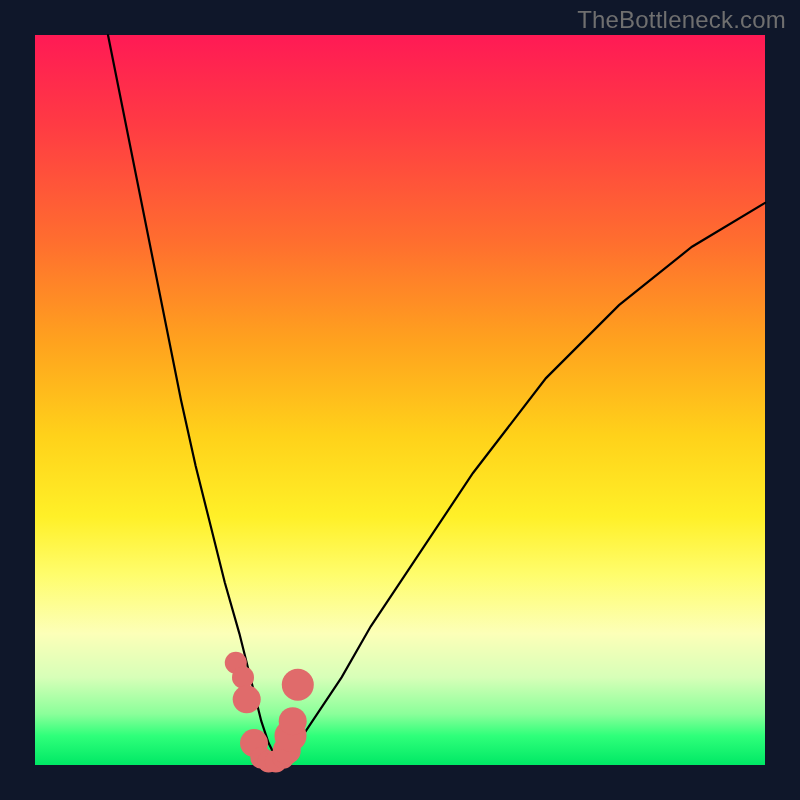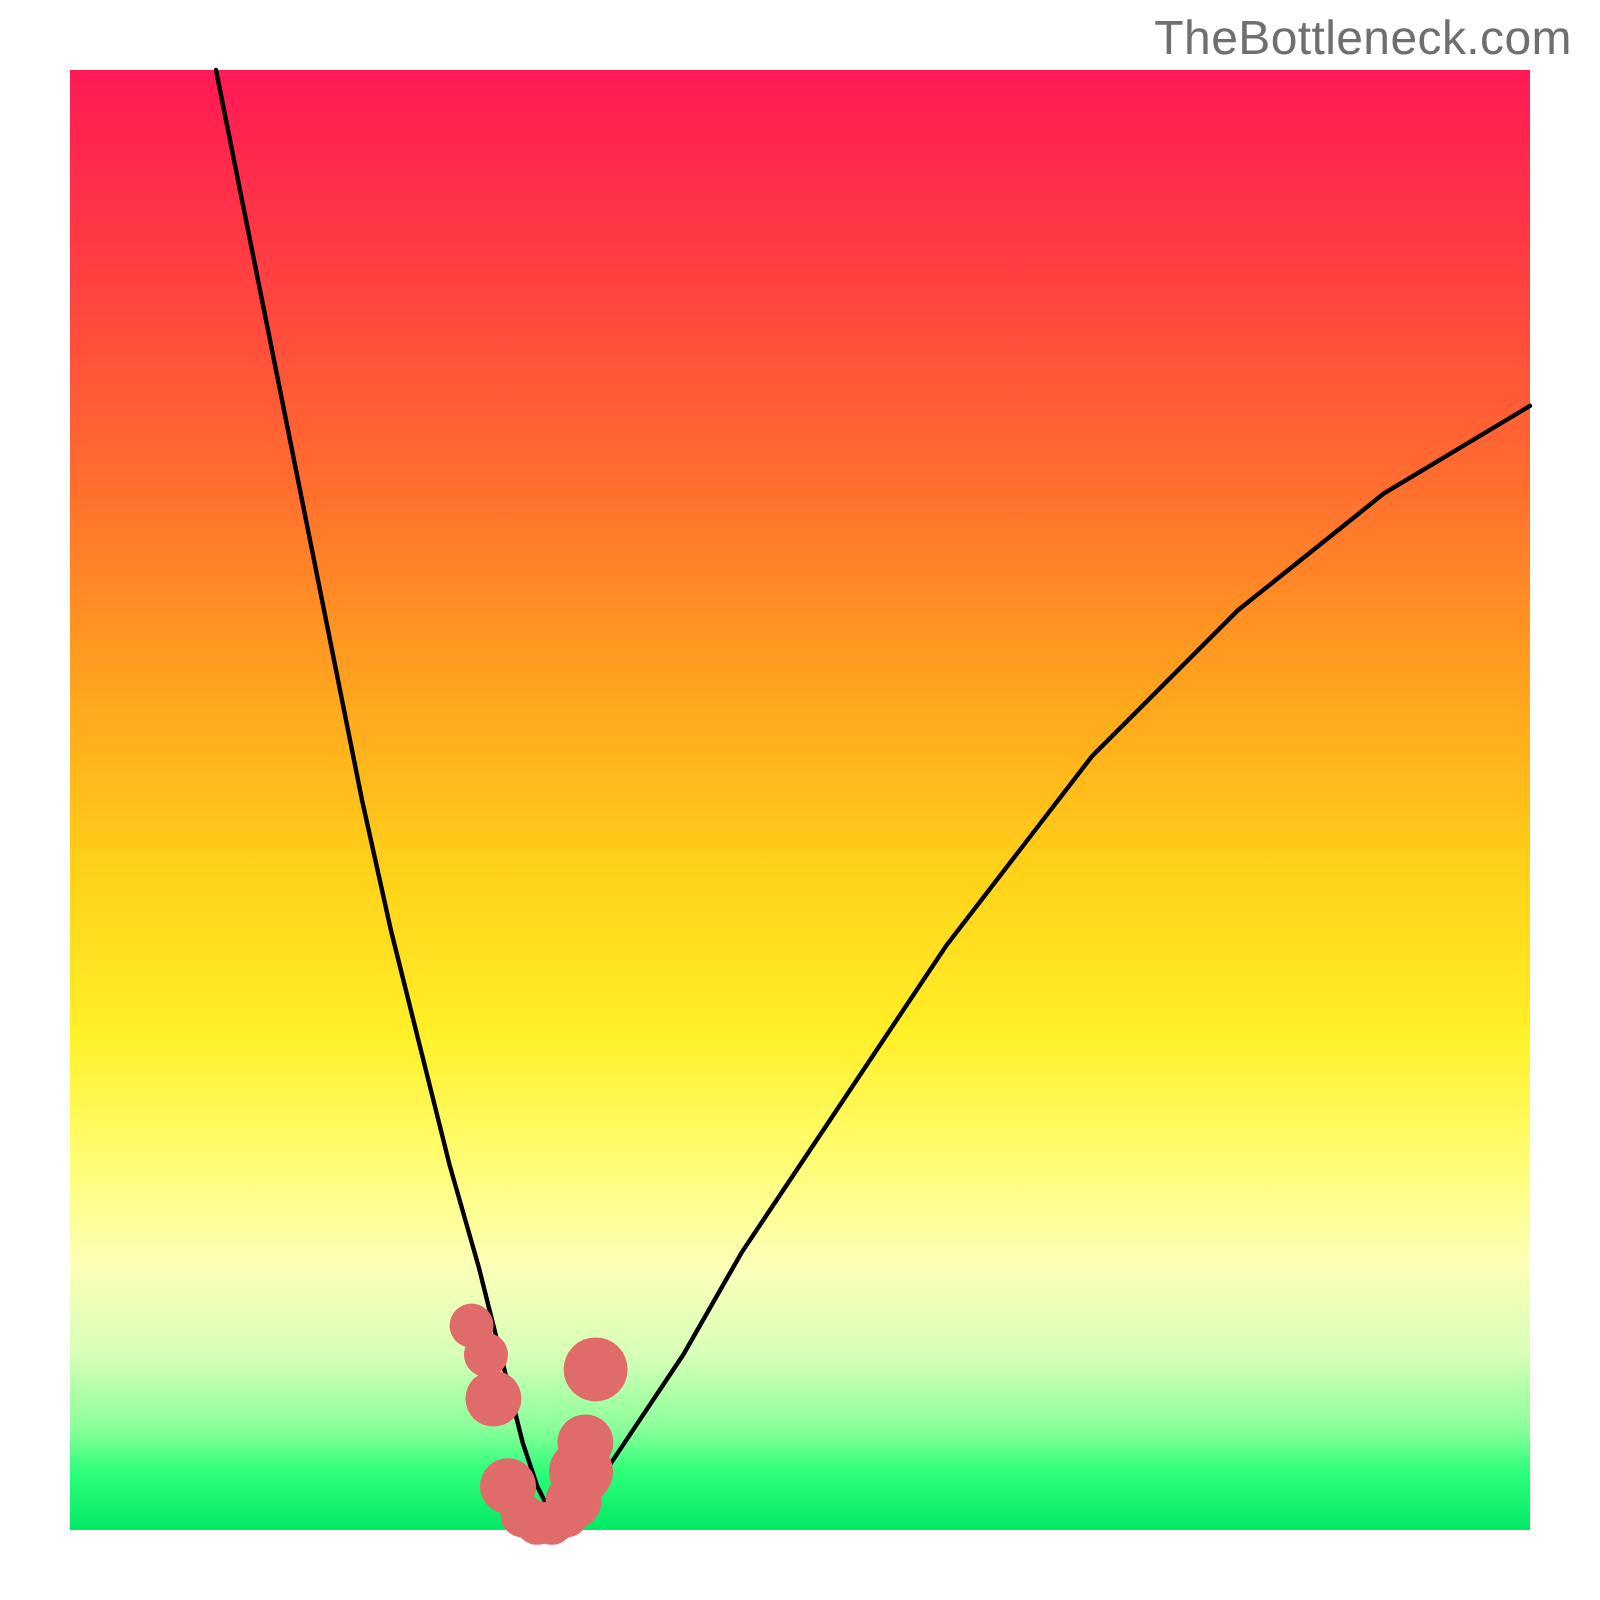--- a/index.html
+++ b/index.html
@@ -10,21 +10,21 @@
     background: #000;
     overflow: hidden;
     font-family: Arial, Helvetica, sans-serif;
   }
   .frame {
     position: absolute;
     top: 0;
     left: 0;
     width: 800px;
     height: 800px;
-    background: #ffffff;
+    background: #0f172a;
   }
   .plot {
     position: absolute;
     top: 35px;
     left: 35px;
     width: 730px;
     height: 730px;
     
     background: linear-gradient(
       to bottom,

